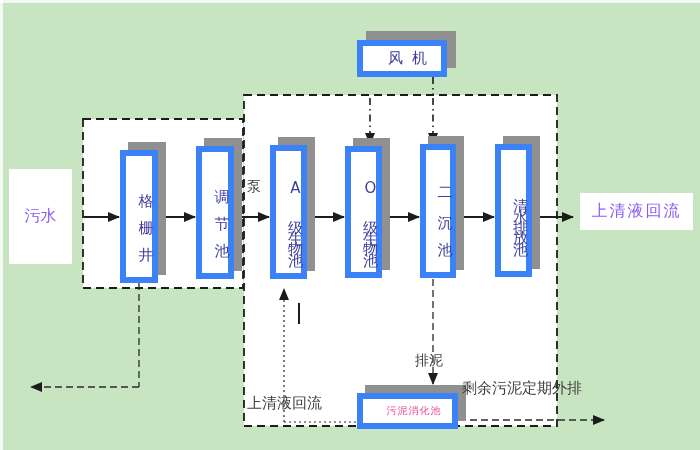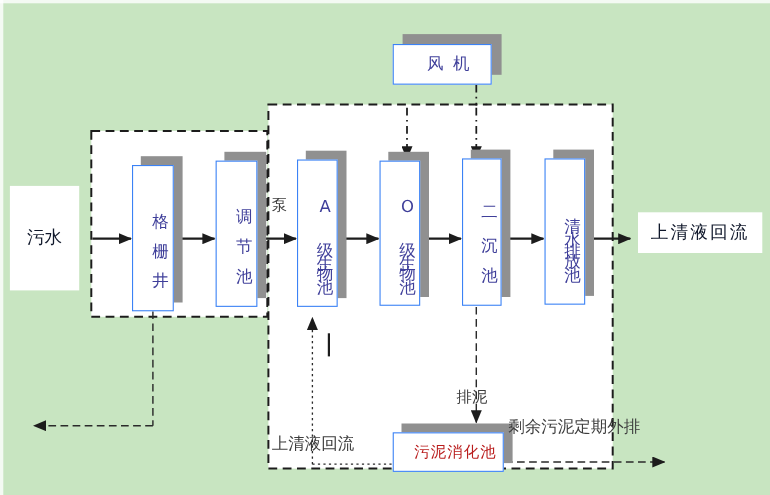--- a/index.html
+++ b/index.html
@@ -11,34 +11,34 @@
   .edge-strip{position:absolute;background:rgba(255,255,255,.8);}
   #edge-top{left:0;top:0;width:700px;height:3px;}
   #edge-left{left:0;top:0;width:3px;height:450px;}
   svg.wires{position:absolute;left:0;top:0;z-index:1;}
   .node{
     position:absolute;z-index:2;background:#ffffff;
     display:flex;align-items:center;justify-content:center;
     box-sizing:border-box;
   }
   .pool{
-    border:1px solid #3b82f6;
+    border:6px solid #3b82f6;
     box-shadow:8px -8px 0 #909090;
     color:#3f3f9a;
     padding-left:13px;
   }
   .pool .vtext{
     writing-mode:vertical-lr;text-orientation:upright;
     font-size:15px;line-height:1;color:#3f3f9a;
   }
   .sp3{letter-spacing:27px;margin-top:10px;}
   .sp5{letter-spacing:11px;margin-top:6px;}
-  .plain{color:#0f172a;font-size:16px;}
+  .plain{color:#8b5cf6;font-size:16px;}
   .hlabel{position:absolute;z-index:2;color:#3d3d3d;font-size:15px;white-space:nowrap;}
-  .pool-h{font-size:14px;color:#b91c1c;letter-spacing:1px;}
+  .pool-h{font-size:10px;color:#ec4899;letter-spacing:1px;}
   #node-blower{left:357px;top:40px;width:90px;height:37px;box-shadow:9px -9px 0 #909090;font-size:15px;letter-spacing:2px;}
   #node-influent{left:9px;top:169px;width:63px;height:95px;}
   #node-grid-well{left:120px;top:150px;width:38px;height:133px;}
   #node-regulating{left:196px;top:146px;width:38px;height:133px;}
   #node-a-bio{left:270px;top:145px;width:37px;height:134px;}
   #node-o-bio{left:345px;top:146px;width:37px;height:132px;}
   #node-clarifier{left:420px;top:144px;width:36px;height:134px;}
   #node-clear-water{left:495px;top:144px;width:37px;height:133px;}
   #node-digester{left:357px;top:393px;width:101px;height:36px;}
   #node-discharge{left:580px;top:193px;width:113px;height:37px;letter-spacing:2px;}

